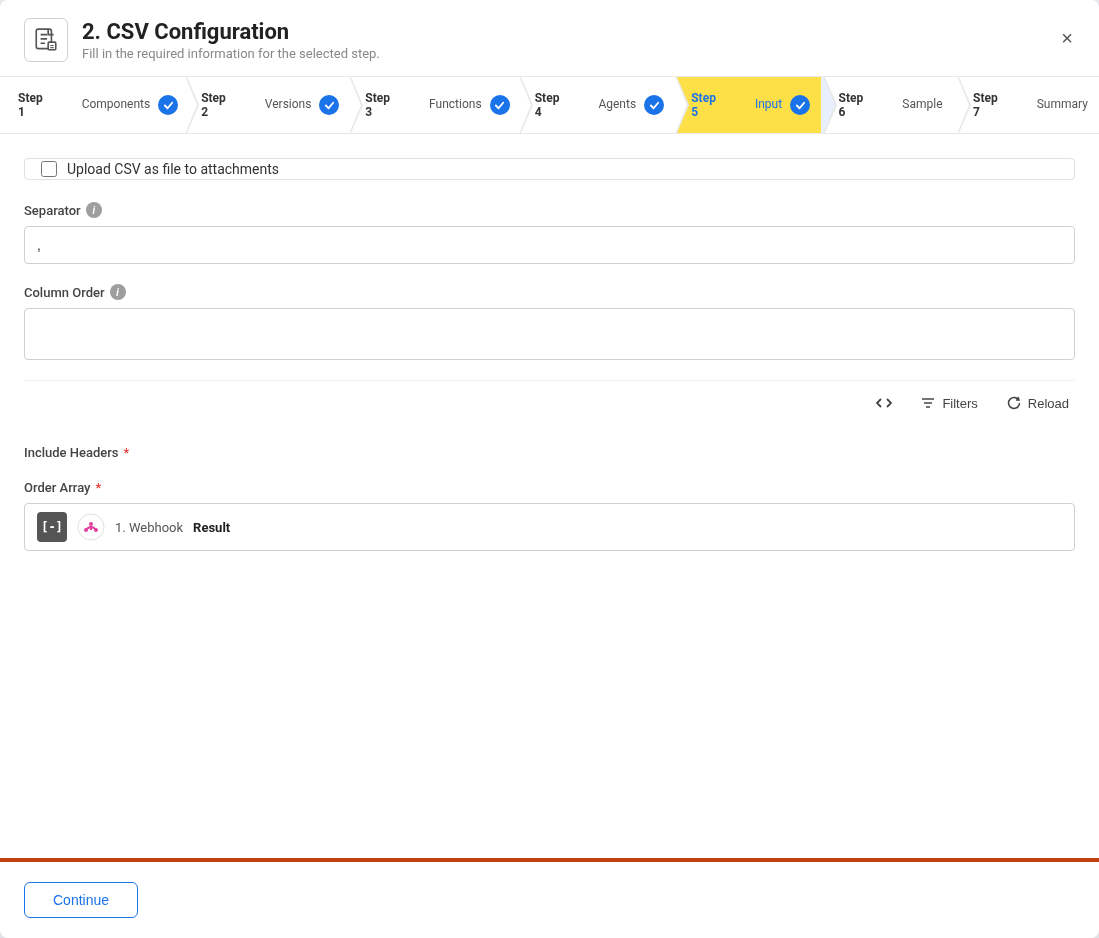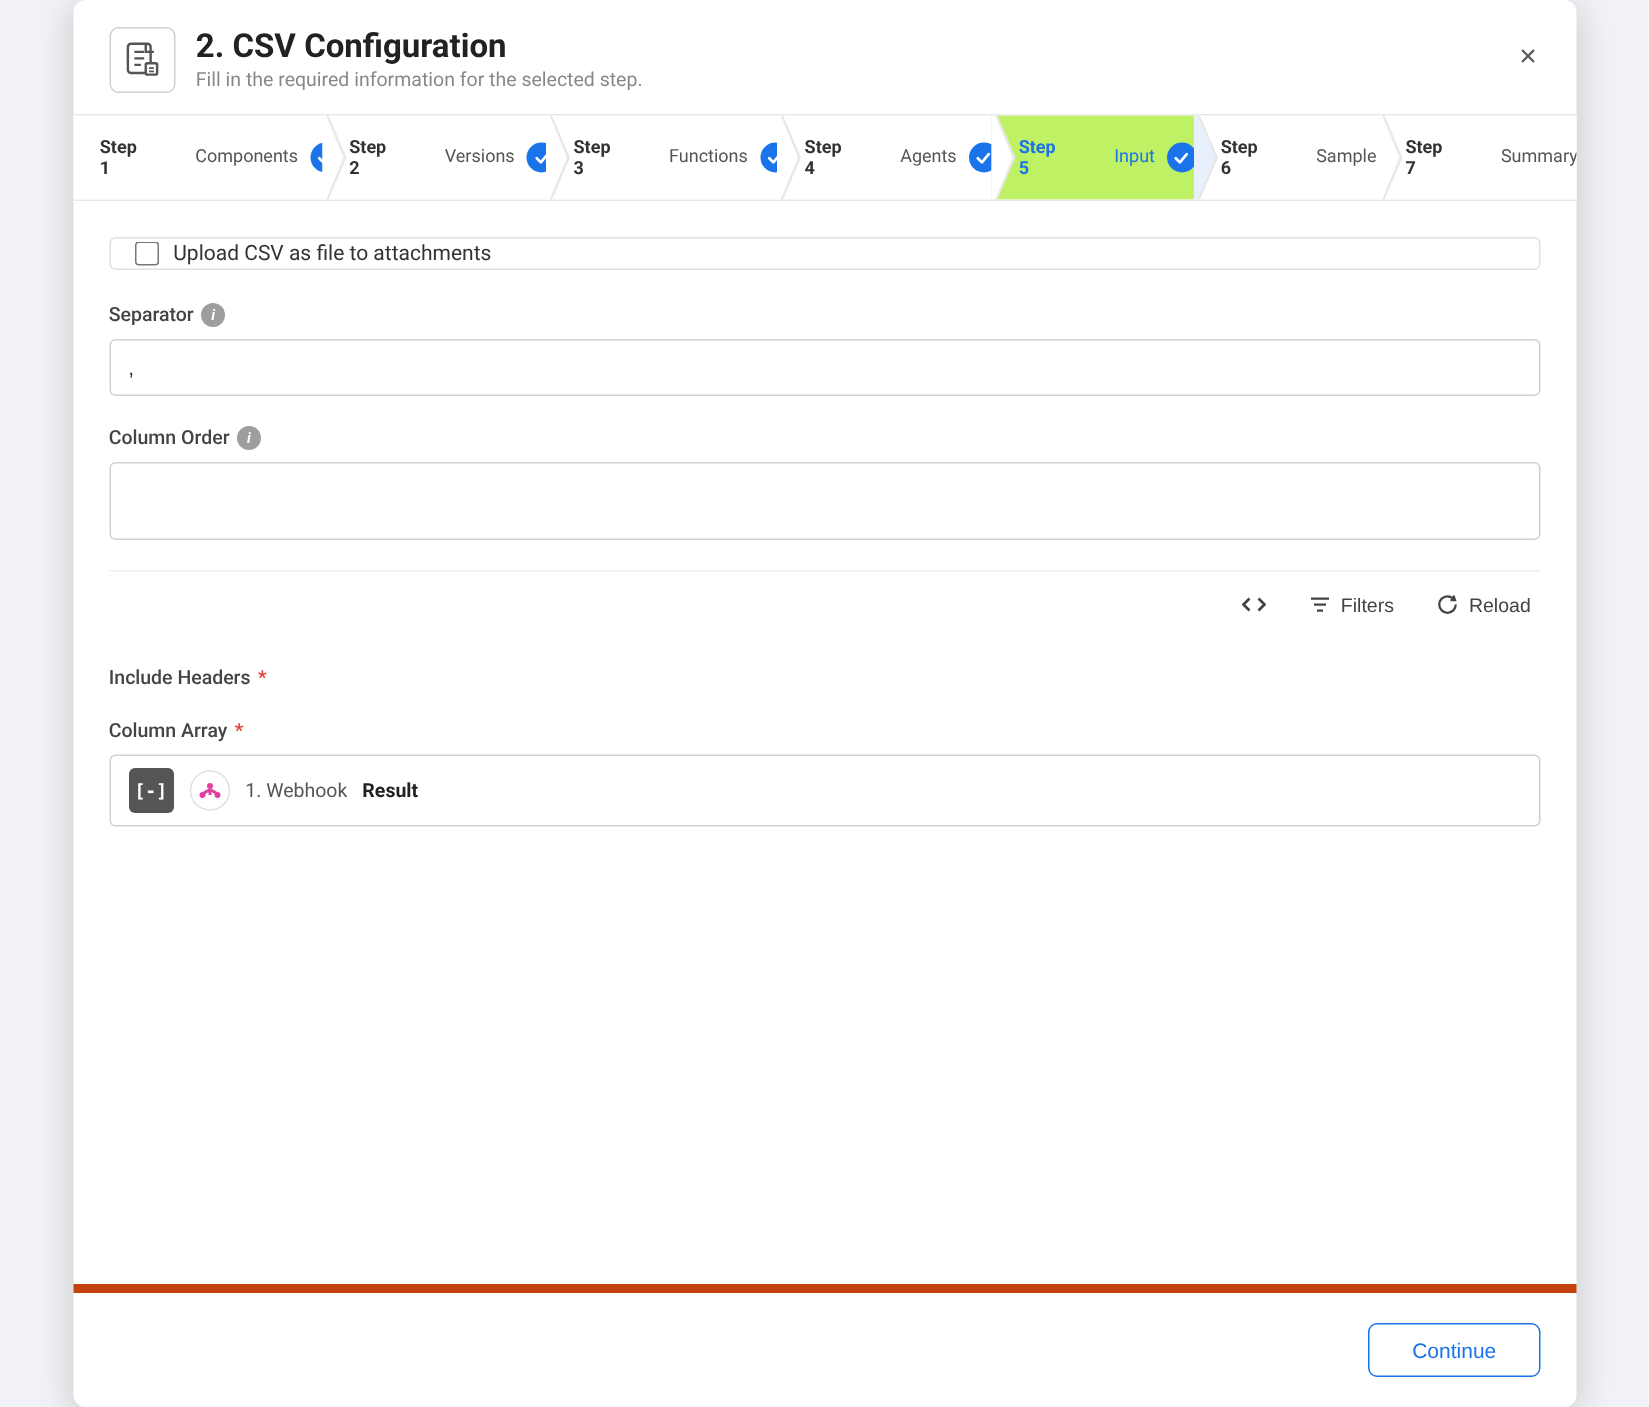--- a/index.html
+++ b/index.html
@@ -6,21 +6,21 @@
     body {
       font-family: -apple-system, BlinkMacSystemFont, 'Segoe UI', Roboto, sans-serif;
       background: #f0f2f5;
       display: flex;
       align-items: center;
       justify-content: center;
       min-height: 100vh;
     }
     .modal {
       background: #fff;
-      width: 1002px;
+      width: 1099px;
       min-height: 938px;
       border-radius: 8px;
       box-shadow: 0 4px 24px rgba(0,0,0,0.18);
       display: flex;
       flex-direction: column;
       position: relative;
     }
     
     .modal-header {
       display: flex;
@@ -100,21 +100,21 @@
       top: 50%;
       transform: translateY(-50%);
       width: 0;
       height: 0;
       border-top: 35px solid transparent;
       border-bottom: 35px solid transparent;
       border-left: 15px solid #e8e8e8;
       z-index: 1;
     }
     .step-item.active {
-      background: #bef264;
+      background: #fde047;
     }
     .step-item.active::after {
       border-left-color: #e8f0fe;
     }
     .step-info {
       display: flex;
       flex-direction: row;
       gap: 39px;
     }
     .step-label {
@@ -309,23 +309,23 @@
       color: #555;
     }
     .result-tag {
       font-size: 13px;
       font-weight: 700;
       color: #222;
     }
     
     .modal-footer {
       display: flex;
-      justify-content: flex-end;
+      justify-content: flex-start;
       padding: 20px 24px;
-      border-top: 6px solid #c2410c;
+      border-top: 4px solid #c2410c;
       margin-top: auto;
     }
     .continue-btn {
       border: 1.5px solid #1a73e8;
       background: #fff;
       color: #1a73e8;
       font-size: 14px;
       font-weight: 500;
       padding: 9px 28px;
       border-radius: 6px;
@@ -481,21 +481,21 @@
 
     <div class="form-section">
       <div class="field-label">
         <span>Include Headers</span>
         <span class="required">*</span>
       </div>
     </div>
 
     <div class="form-section">
       <div class="field-label">
-        <span>Column Array</span>
+        <span>Order Array</span>
         <span class="required">*</span>
       </div>
       <div class="array-input-row">
         <div class="array-icon">[-]</div>
 
         <svg class="webhook-icon" viewBox="0 0 28 28">
           <circle cx="14" cy="14" r="13" fill="#fff" stroke="#e0e0e0" stroke-width="1"></circle>
           <path d="M9 17c1.5-2 3-3 5-3s3.5 1 5 3" stroke="#e040a0" stroke-width="2" fill="none" stroke-linecap="round"></path>
           <circle cx="9" cy="17" r="2" fill="#e040a0"></circle>
           <circle cx="19" cy="17" r="2" fill="#e040a0"></circle>

